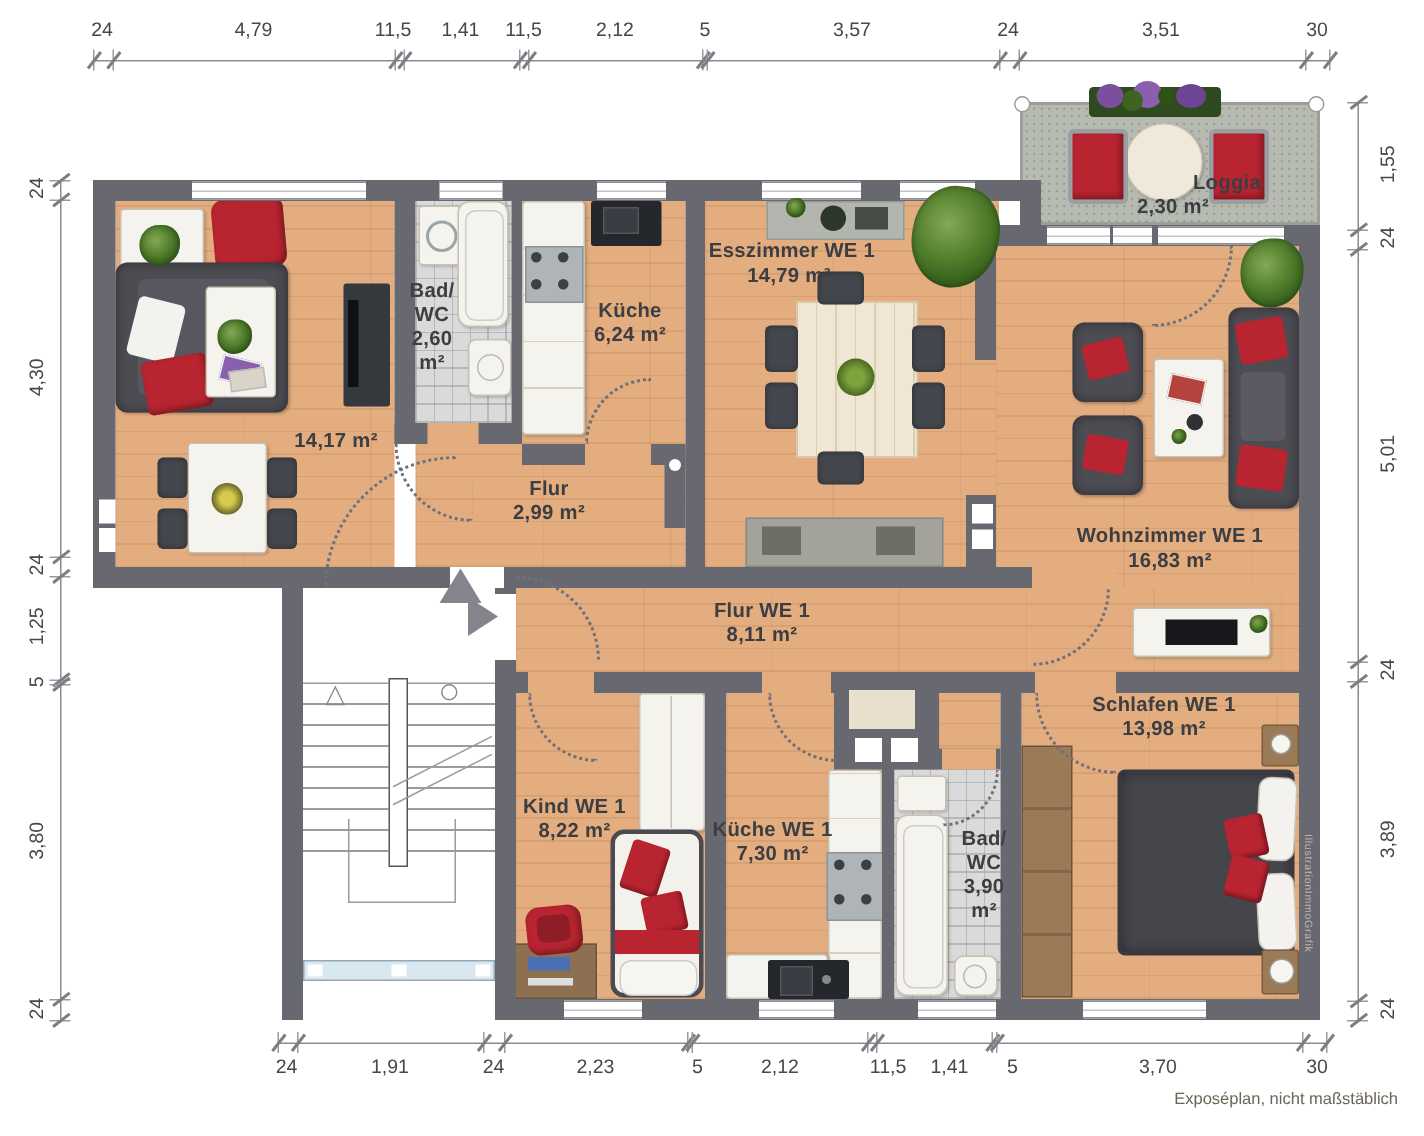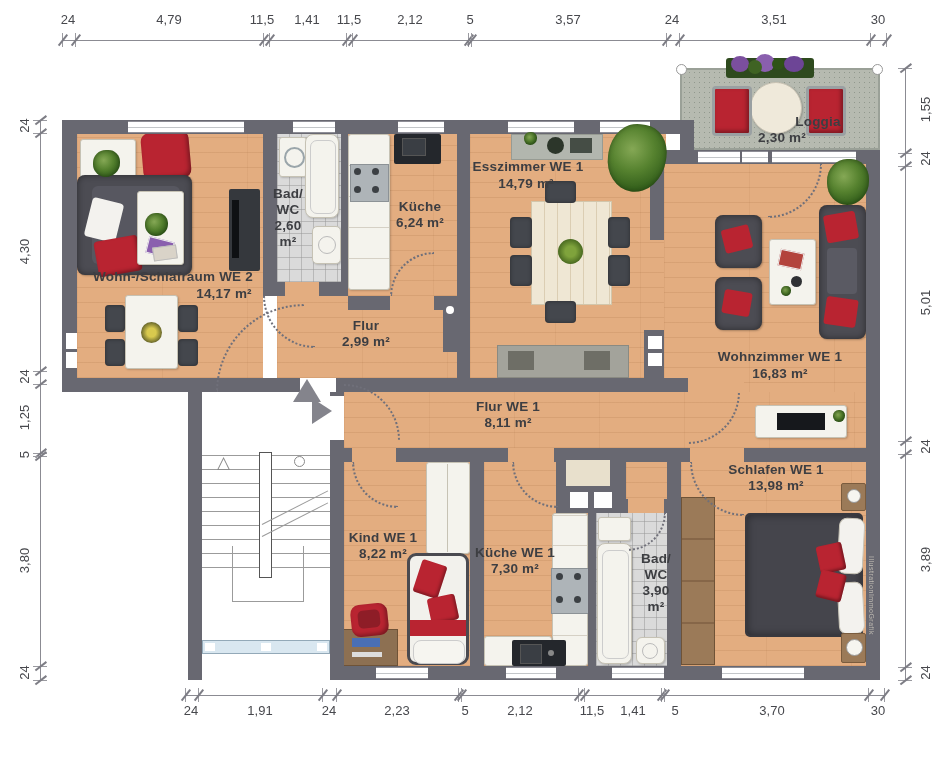--- a/index.html
+++ b/index.html
@@ -270,21 +270,20 @@
   <div class="furn" style="left:745px;top:513px;width:118px;height:124px;background:#45454c;border:2px solid #38383e;border-radius:5px;box-shadow:inset 0 0 9px rgba(0,0,0,.4);box-sizing:border-box"></div>
   <div class="abs" style="left:838px;top:518px;width:24px;height:54px;background:#f3f2ee;border:1px solid #c9c5b8;border-radius:8px;transform:rotate(3deg);z-index:2"></div>
   <div class="abs" style="left:838px;top:582px;width:24px;height:50px;background:#f3f2ee;border:1px solid #c9c5b8;border-radius:8px;transform:rotate(-3deg);z-index:2"></div>
   <div class="abs" style="left:818px;top:544px;width:26px;height:28px;background:#b92431;border-radius:3px;transform:rotate(-12deg);box-shadow:inset -2px -2px 3px rgba(0,0,0,.35);z-index:2"></div>
   <div class="abs" style="left:818px;top:572px;width:26px;height:28px;background:#b92431;border-radius:3px;transform:rotate(14deg);box-shadow:inset -2px -2px 3px rgba(0,0,0,.35);z-index:2"></div>
   <div class="furn brown-f" style="left:841px;top:483px;width:25px;height:28px"></div>
   <div class="abs" style="left:847px;top:489px;width:12px;height:12px;background:#f6f5f0;border:1px solid #999;border-radius:50%;z-index:2"></div>
   <div class="furn brown-f" style="left:841px;top:633px;width:25px;height:30px"></div>
   <div class="abs" style="left:846px;top:639px;width:15px;height:15px;background:#f6f5f0;border:1px solid #999;border-radius:50%;z-index:2"></div>
 
-  <div class="lbl" style="left:75px;top:269px;width:196px">Wohn-/Schlafraum WE 2</div>
   <div class="lbl" style="left:186px;top:286px;width:76px">14,17 m²</div>
   <div class="lbl" style="left:264px;top:186px;width:48px">Bad/</div>
   <div class="lbl" style="left:264px;top:202px;width:48px">WC</div>
   <div class="lbl" style="left:264px;top:218px;width:48px">2,60</div>
   <div class="lbl" style="left:264px;top:234px;width:48px">m²</div>
   <div class="lbl" style="left:388px;top:199px;width:64px">Küche</div>
   <div class="lbl" style="left:384px;top:215px;width:72px">6,24 m²</div>
   <div class="lbl" style="left:338px;top:318px;width:56px">Flur</div>
   <div class="lbl" style="left:328px;top:334px;width:76px">2,99 m²</div>
   <div class="lbl" style="left:452px;top:159px;width:152px">Esszimmer WE 1</div>
@@ -299,20 +298,21 @@
   <div class="lbl" style="left:345px;top:546px;width:76px">8,22 m²</div>
   <div class="lbl" style="left:474px;top:545px;width:82px">Küche WE 1</div>
   <div class="lbl" style="left:477px;top:561px;width:76px">7,30 m²</div>
   <div class="lbl" style="left:632px;top:551px;width:48px">Bad/</div>
   <div class="lbl" style="left:632px;top:567px;width:48px">WC</div>
   <div class="lbl" style="left:632px;top:583px;width:48px">3,90</div>
   <div class="lbl" style="left:632px;top:599px;width:48px">m²</div>
   <div class="lbl" style="left:714px;top:462px;width:124px">Schlafen WE 1</div>
   <div class="lbl" style="left:738px;top:478px;width:76px">13,98 m²</div>
 
+  <div class="footer-note" style="left:560px;top:727px;width:372px">Exposéplan, nicht maßstäblich</div>
   <div class="watermark" style="left:868px;top:556px;height:112px">IllustrationImmoGrafik</div>
 
   <div id="dims">
       <div class="dimline" style="left: 62px; top: 40px; width: 824px; height: 1px;"></div>
       <div class="tickg" style="left: 62px; top: 33px; width: 1px; height: 14px;"></div>
       <div class="ticks" style="left: 62px; top: 33px; width: 1.5px; height: 14px; transform: rotate(38deg);"></div>
       <div class="tickg" style="left: 75px; top: 33px; width: 1px; height: 14px;"></div>
       <div class="ticks" style="left: 75px; top: 33px; width: 1.5px; height: 14px; transform: rotate(38deg);"></div>
       <div class="tickg" style="left: 263px; top: 33px; width: 1px; height: 14px;"></div>
       <div class="ticks" style="left: 263px; top: 33px; width: 1.5px; height: 14px; transform: rotate(38deg);"></div>

